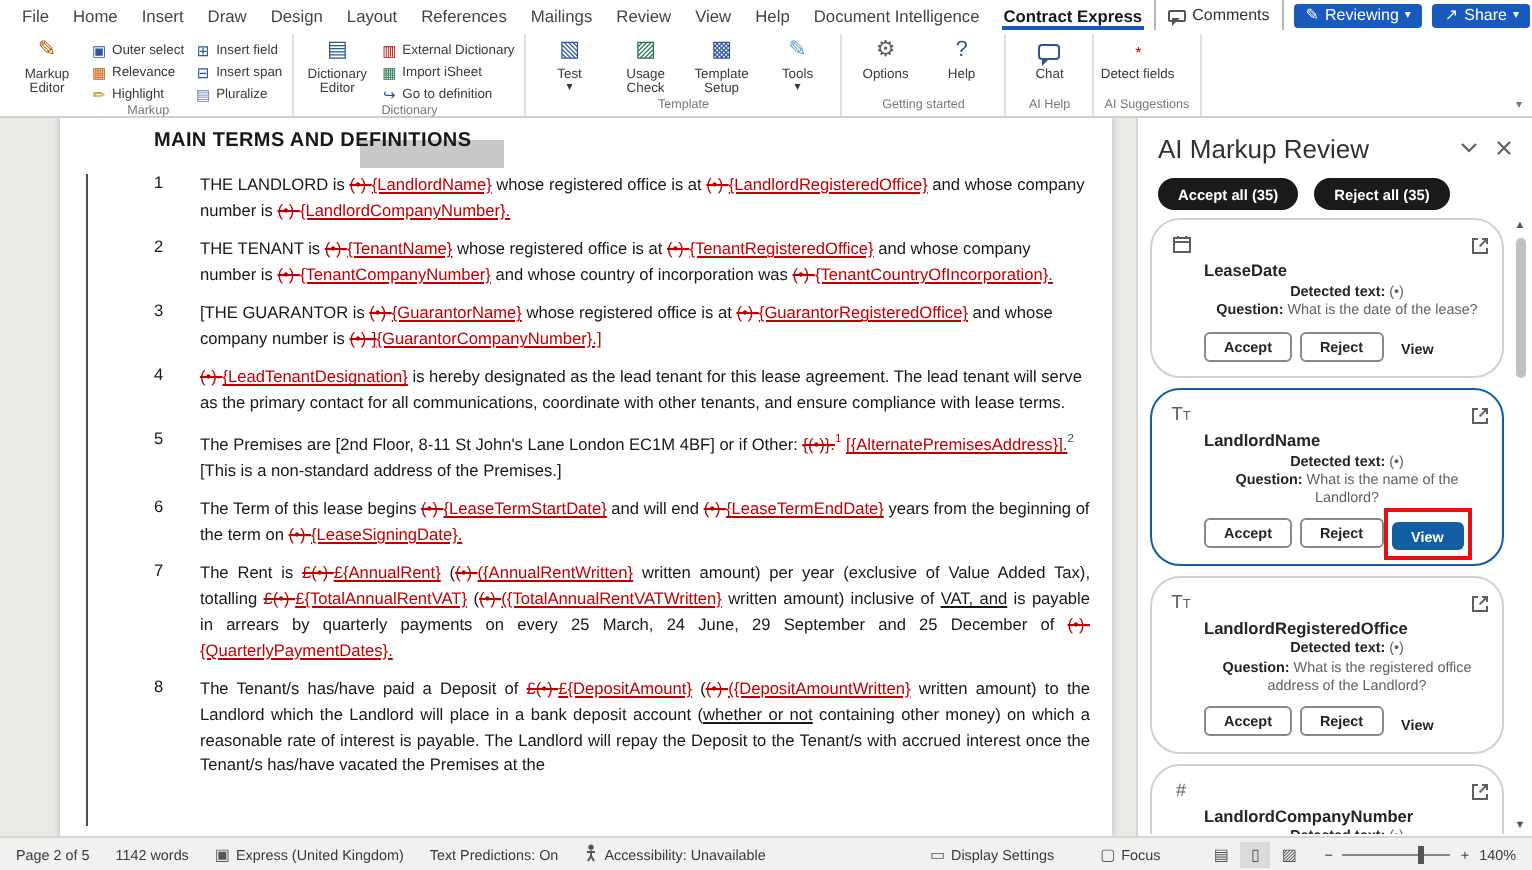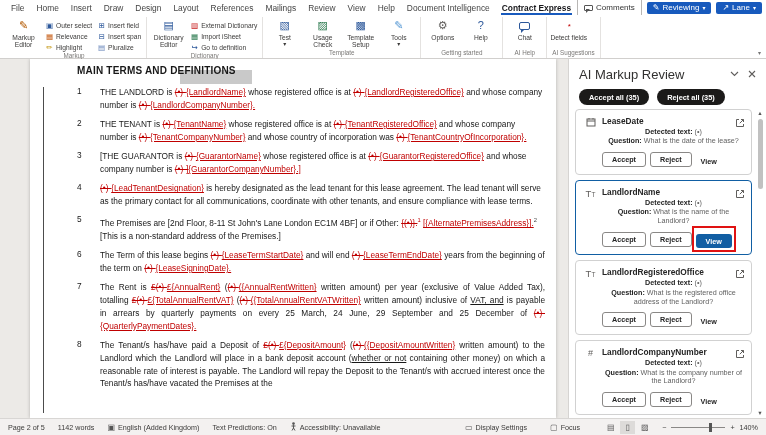--- a/index.html
+++ b/index.html
@@ -56,21 +56,21 @@
 
   
   .panel { position:absolute; top:59px; right:0; width:198px; bottom:17px; background:#fff; border-left:1px solid #d6d4d2; }
   .panel-head { display:flex; align-items:center; padding:8px 10px 4px 10px; }
   .panel-title { font-size:13px; color:#323130; flex:1; }
   .panel-head-icons { display:flex; gap:9px; color:#605e5c; font-size:8px; align-items:center; }
   .phicon { background:none; border:none; color:#605e5c; font-size:8px; padding:0; }
   .allbtns { display:flex; gap:8px; padding:3px 0 7px 10px; }
   .pill { background:#1b1a19; color:#fff; font-size:7.4px; font-weight:bold; border:none; border-radius:9px; padding:3.5px 10px; }
   .cards { position:absolute; top:50px; left:6px; right:14px; bottom:1px; overflow:hidden; display:flex; flex-direction:column; gap:5px; }
-  .card { border:1px solid #d1d1d1; border-radius:4px; padding:6px 6px 6px 26px; position:relative; background:#fff; flex:none; }
+  .card { border:1px solid #d1d1d1; border-radius:15px; padding:20px 6px 6px 26px; position:relative; background:#fff; flex:none; }
   .card.selected { border:1.6px solid #115ea3; }
   .cicon { position:absolute; left:7px; top:7px; width:15px; color:#605e5c; font-size:9px; text-align:center; }
   .cicon .tt-big { font-size:9.5px; } .cicon .tt-small { font-size:6.5px; }
   .cname { font-size:8.3px; font-weight:bold; color:#242424; margin-bottom:1.5px; }
   .cline { font-size:7.2px; color:#616161; margin-bottom:1px; line-height:8.8px;text-align:center; }
   .cline b { color:#242424; }
   .cbtns { display:flex; align-items:center; gap:4px; margin-top:4px; }
   .cbtn { border:1px solid #8a8886; border-radius:3px; font-size:7.2px; color:#242424; padding:2px 9px; background:#fff; font-weight:bold; }
   .cview { font-size:7.2px; font-weight:bold; color:#242424; background:none; border:none; padding:2px 5px; }
   .viewwrap { position:relative; display:inline-block; }
@@ -118,21 +118,21 @@
       <span class="bubble"></span>
       <span>Comments</span>
     </button>
     <button class="btn-blue">
       <span class="pen">✎</span>
       <span>Reviewing</span>
       <span class="chev">▾</span>
     </button>
     <button class="btn-blue">
       <span>↗</span>
-      <span>Lane</span>
+      <span>Share</span>
       <span class="chev">▾</span>
     </button>
   </div>
 </div>
 
 <div class="ribbon" id="ribbon">
   <div class="rgroup">
       <div class="rgroup-content">
         <button class="bigbtn">
           <span class="bicon" style="color: rgb(179, 89, 0);">✎</span>
@@ -396,21 +396,21 @@
 <div class="statusbar">
   <span id="sbleft" style="display:flex;align-items:center;">
       <span class="sb-item">
         <span>Page 2 of 5</span>
       </span>
       <span class="sb-item">
         <span>1142 words</span>
       </span>
       <span class="sb-item">
         <span class="sb-ico">▣</span>
-        <span>English (Added Kingdom)</span>
+        <span>Express (United Kingdom)</span>
       </span>
       <span class="sb-item">
         <span>Text Predictions: On</span>
       </span>
       <span class="sb-item">
         <span class="sb-ico"><svg width="7" height="9" viewBox="0 0 7 9">
             <circle cx="3.5" cy="1.6" r="1.3" fill="#555"></circle>
             <path d="M3.5 3.2 V6 M1.5 4 H5.5 M3.5 6 L2 8.5 M3.5 6 L5 8.5" stroke="#555" stroke-width="1" fill="none"></path>
           </svg></span>
         <span>Accessibility: Unavailable</span>

